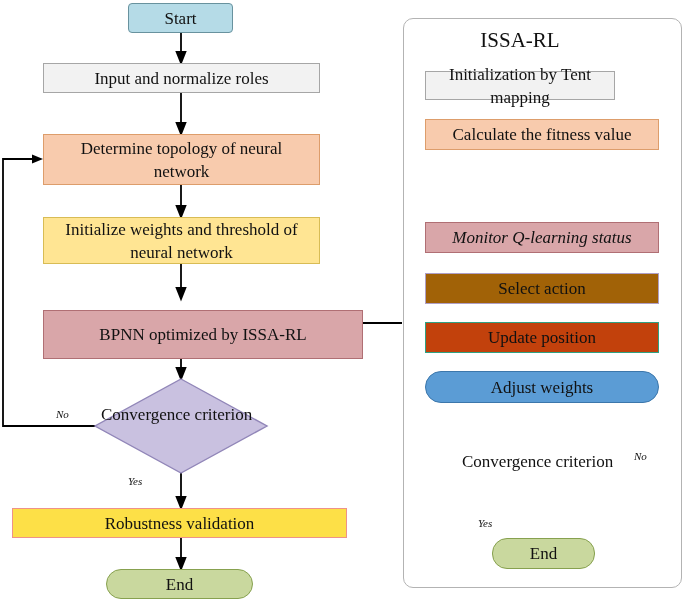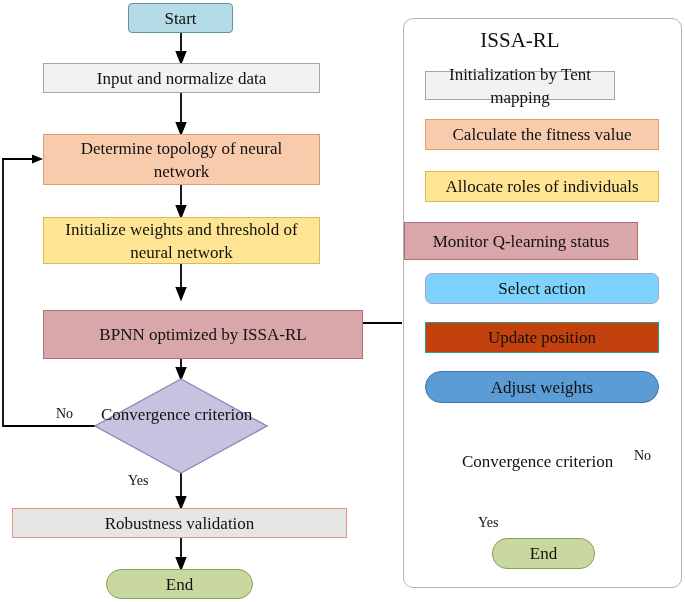--- a/index.html
+++ b/index.html
@@ -23,27 +23,27 @@
     z-index:2;
   }
   .pad{padding:12px 12px;}
   .rounded{border-radius:4px;}
   .pill{border-radius:15px;}
   .c-start{background:#b5dbe7;border-color:#68929e;}
   .c-gray{background:#f2f2f2;border-color:#a6a6a6;}
   .c-peach{background:#f8cbad;border-color:#dd9d6b;}
   .c-yellow{background:#ffe593;border-color:#d8bc55;}
   .c-rose{background:#d9a6a9;border-color:#b06f74;}
-  .c-lavender{background:#7dd3fc;border-color:#af9fc6;border-radius:7px;}
+  .c-lavender{background:#a16207;border-color:#af9fc6;}
   .c-mint{background:#c2410c;border-color:#2fa183;}
   .c-blue{background:#5b9cd5;border-color:#3c77ab;border-radius:16px;}
-  .c-salmon{background:#e5e5e5;border-color:#ee9289;}
+  .c-salmon{background:#fde047;border-color:#ee9289;}
   .c-green{background:#c9d89e;border-color:#87a14f;}
   .label{
-    position:absolute;font-size:14px;line-height:20px;z-index:3;
+    position:absolute;font-size:11px;line-height:20px;z-index:3;font-style:italic;
   }
   .diamond-text{
     position:absolute;width:160px;
     font-size:17px;line-height:23px;z-index:3;
   }
   #panel{
     position:absolute;left:403px;top:18px;width:279px;height:570px;
     box-sizing:border-box;
     border:1.5px solid #b3b3b3;border-radius:10px;
     background:#ffffff;z-index:1;
@@ -105,44 +105,43 @@
 
     <polygon points="181,379 267,426 181,473 95,426" fill="#c9c1e0" stroke="#9186b8" stroke-width="1.4"></polygon>
     <polygon points="542,425 626.5,472.5 542,520 457.5,472.5" fill="#c9c1e0" stroke="#9186b8" stroke-width="1.4"></polygon>
   </svg>
 
   <div id="panel"></div>
   <div id="panel-title">ISSA-RL</div>
 
   <div class="node c-start rounded" style="left:128px;top:3px;width:105px;height:30px;">Start</div>
 
-  <div class="node c-gray" style="left:43px;top:63px;width:277px;height:30px;">Input and normalize data</div>
+  <div class="node c-gray" style="left:43px;top:63px;width:277px;height:30px;">Input and normalize roles</div>
 
   <div class="node c-peach pad" style="left:43px;top:134px;width:277px;height:51px;">Determine topology of neural network</div>
 
   <div class="node c-yellow pad" style="left:43px;top:217px;width:277px;height:47px;">Initialize weights and threshold of neural network</div>
 
   <div class="node c-rose" style="left:43px;top:310px;width:320px;height:49px;">BPNN optimized by ISSA-RL</div>
 
   <div class="diamond-text" style="left:101px;top:403px;">Convergence criterion</div>
 
   <div class="label" style="left:56px;top:404px;">No</div>
   <div class="label" style="left:128px;top:471px;">Yes</div>
 
   <div class="node c-salmon" style="left:12px;top:508px;width:335px;height:30px;">Robustness validation</div>
 
   <div class="node c-green pill" style="left:106px;top:569px;width:147px;height:30px;">End</div>
 
   <div class="node c-gray" style="left:425px;top:71px;width:190px;height:29px;">Initialization by Tent mapping</div>
 
   <div class="node c-peach" style="left:425px;top:119px;width:234px;height:31px;">Calculate the fitness value</div>
 
-  <div class="node c-yellow" style="left:425px;top:171px;width:234px;height:31px;">Allocate roles of individuals</div>
 
-  <div class="node c-rose" style="left:404px;top:222px;width:234px;height:38px;">Monitor Q-learning status</div>
+  <div class="node c-rose" style="left:425px;top:222px;width:234px;height:31px;font-style:italic;">Monitor Q-learning status</div>
 
   <div class="node c-lavender" style="left:425px;top:273px;width:234px;height:31px;">Select action</div>
 
   <div class="node c-mint" style="left:425px;top:322px;width:234px;height:31px;">Update position</div>
 
   <div class="node c-blue" style="left:425px;top:371px;width:234px;height:32px;">Adjust weights</div>
 
   <div class="diamond-text" style="left:462px;top:450px;">Convergence criterion</div>
 
   <div class="label" style="left:634px;top:446px;">No</div>

